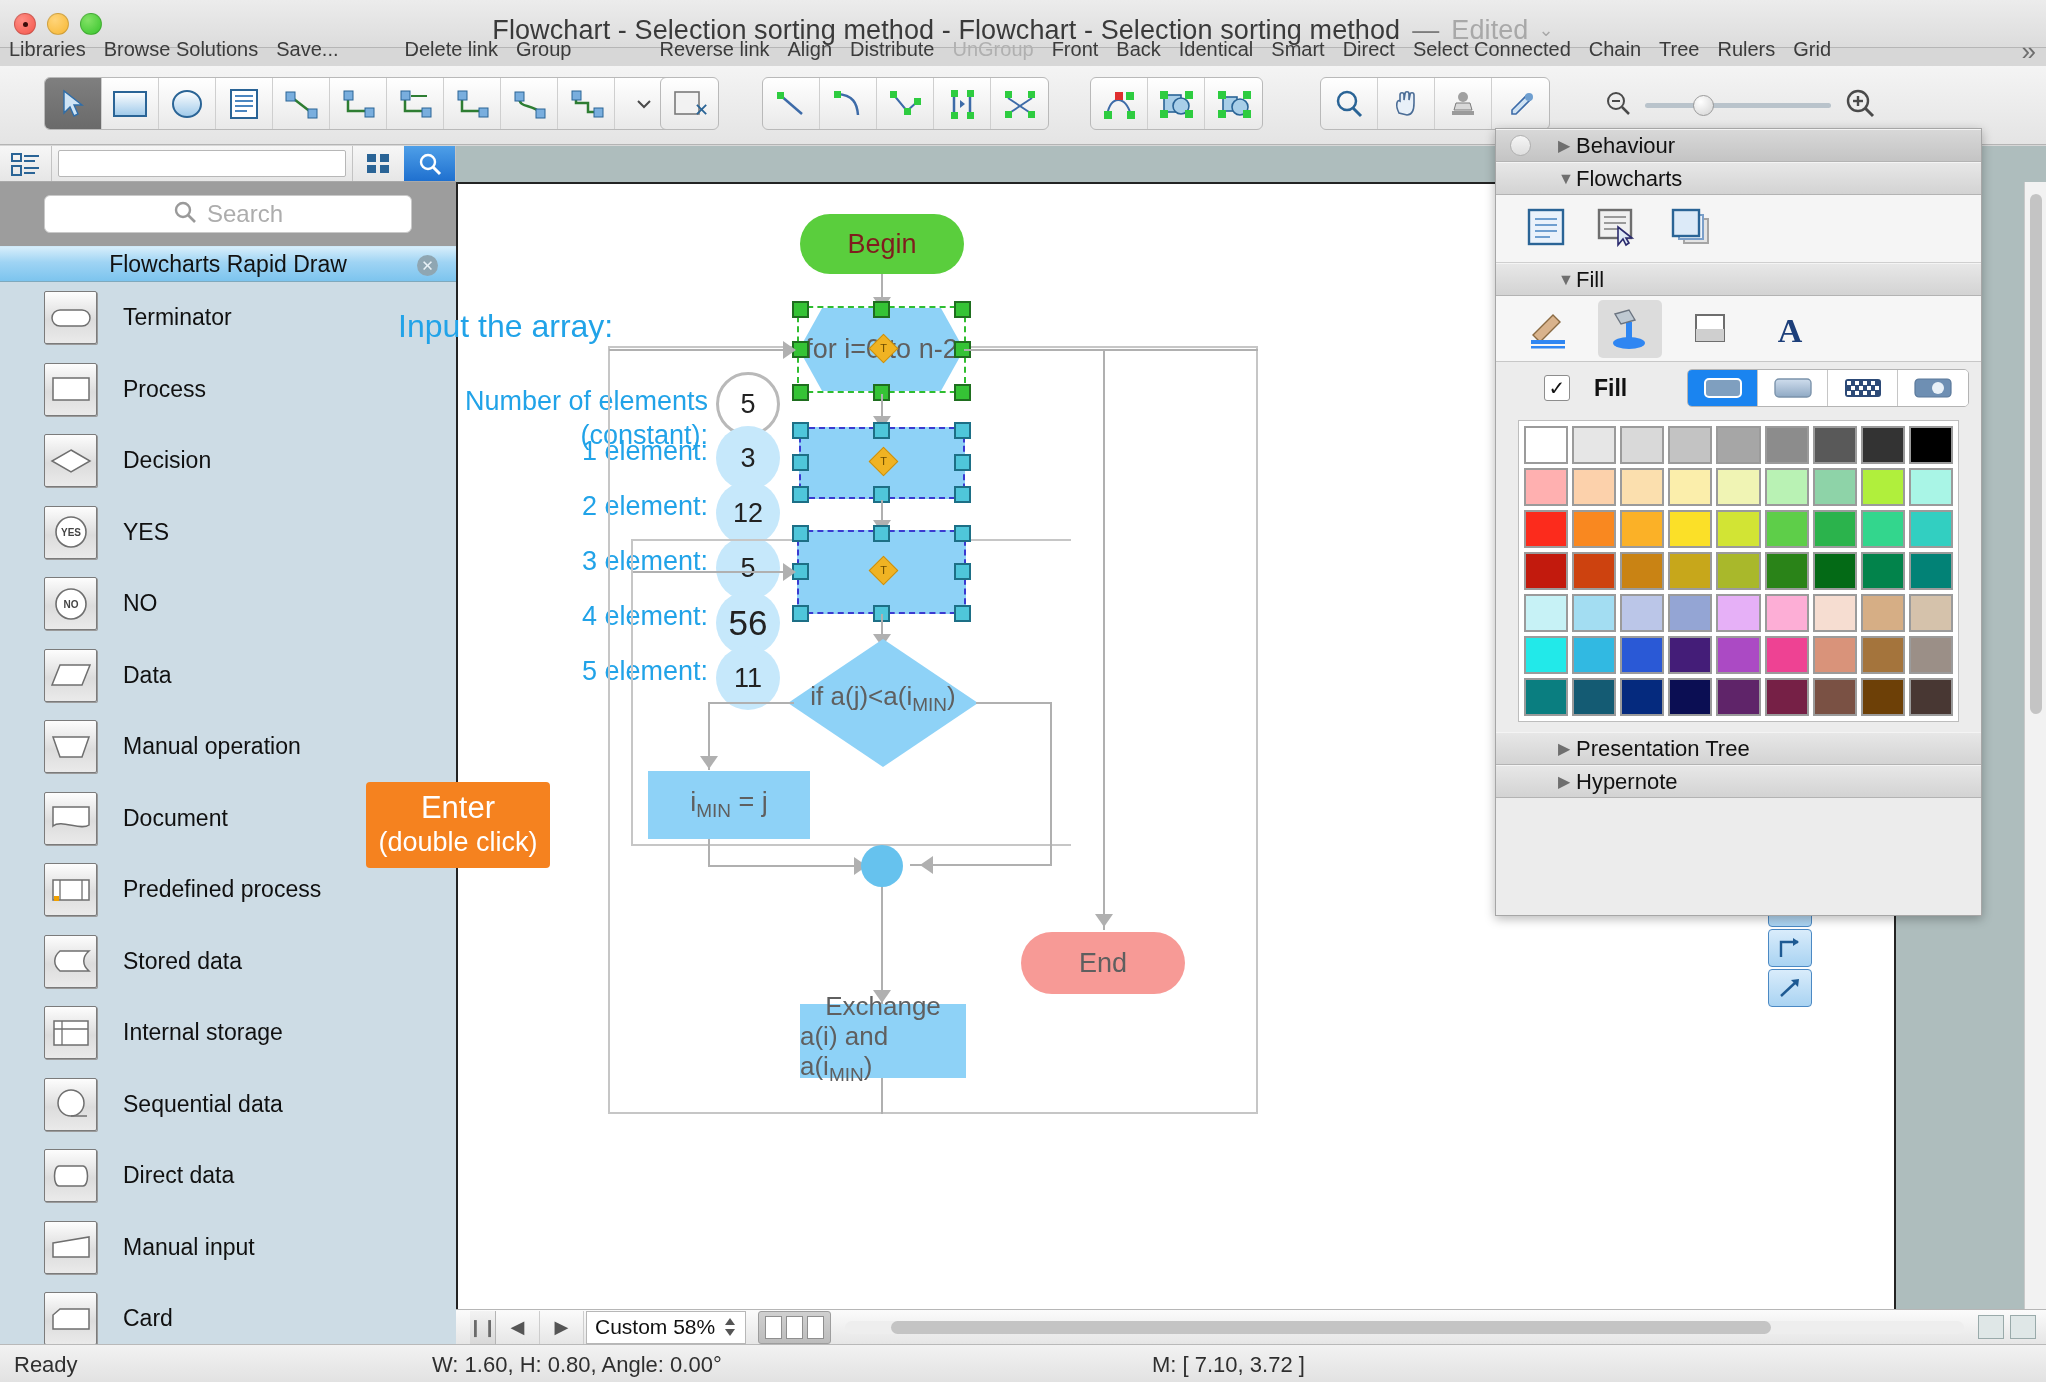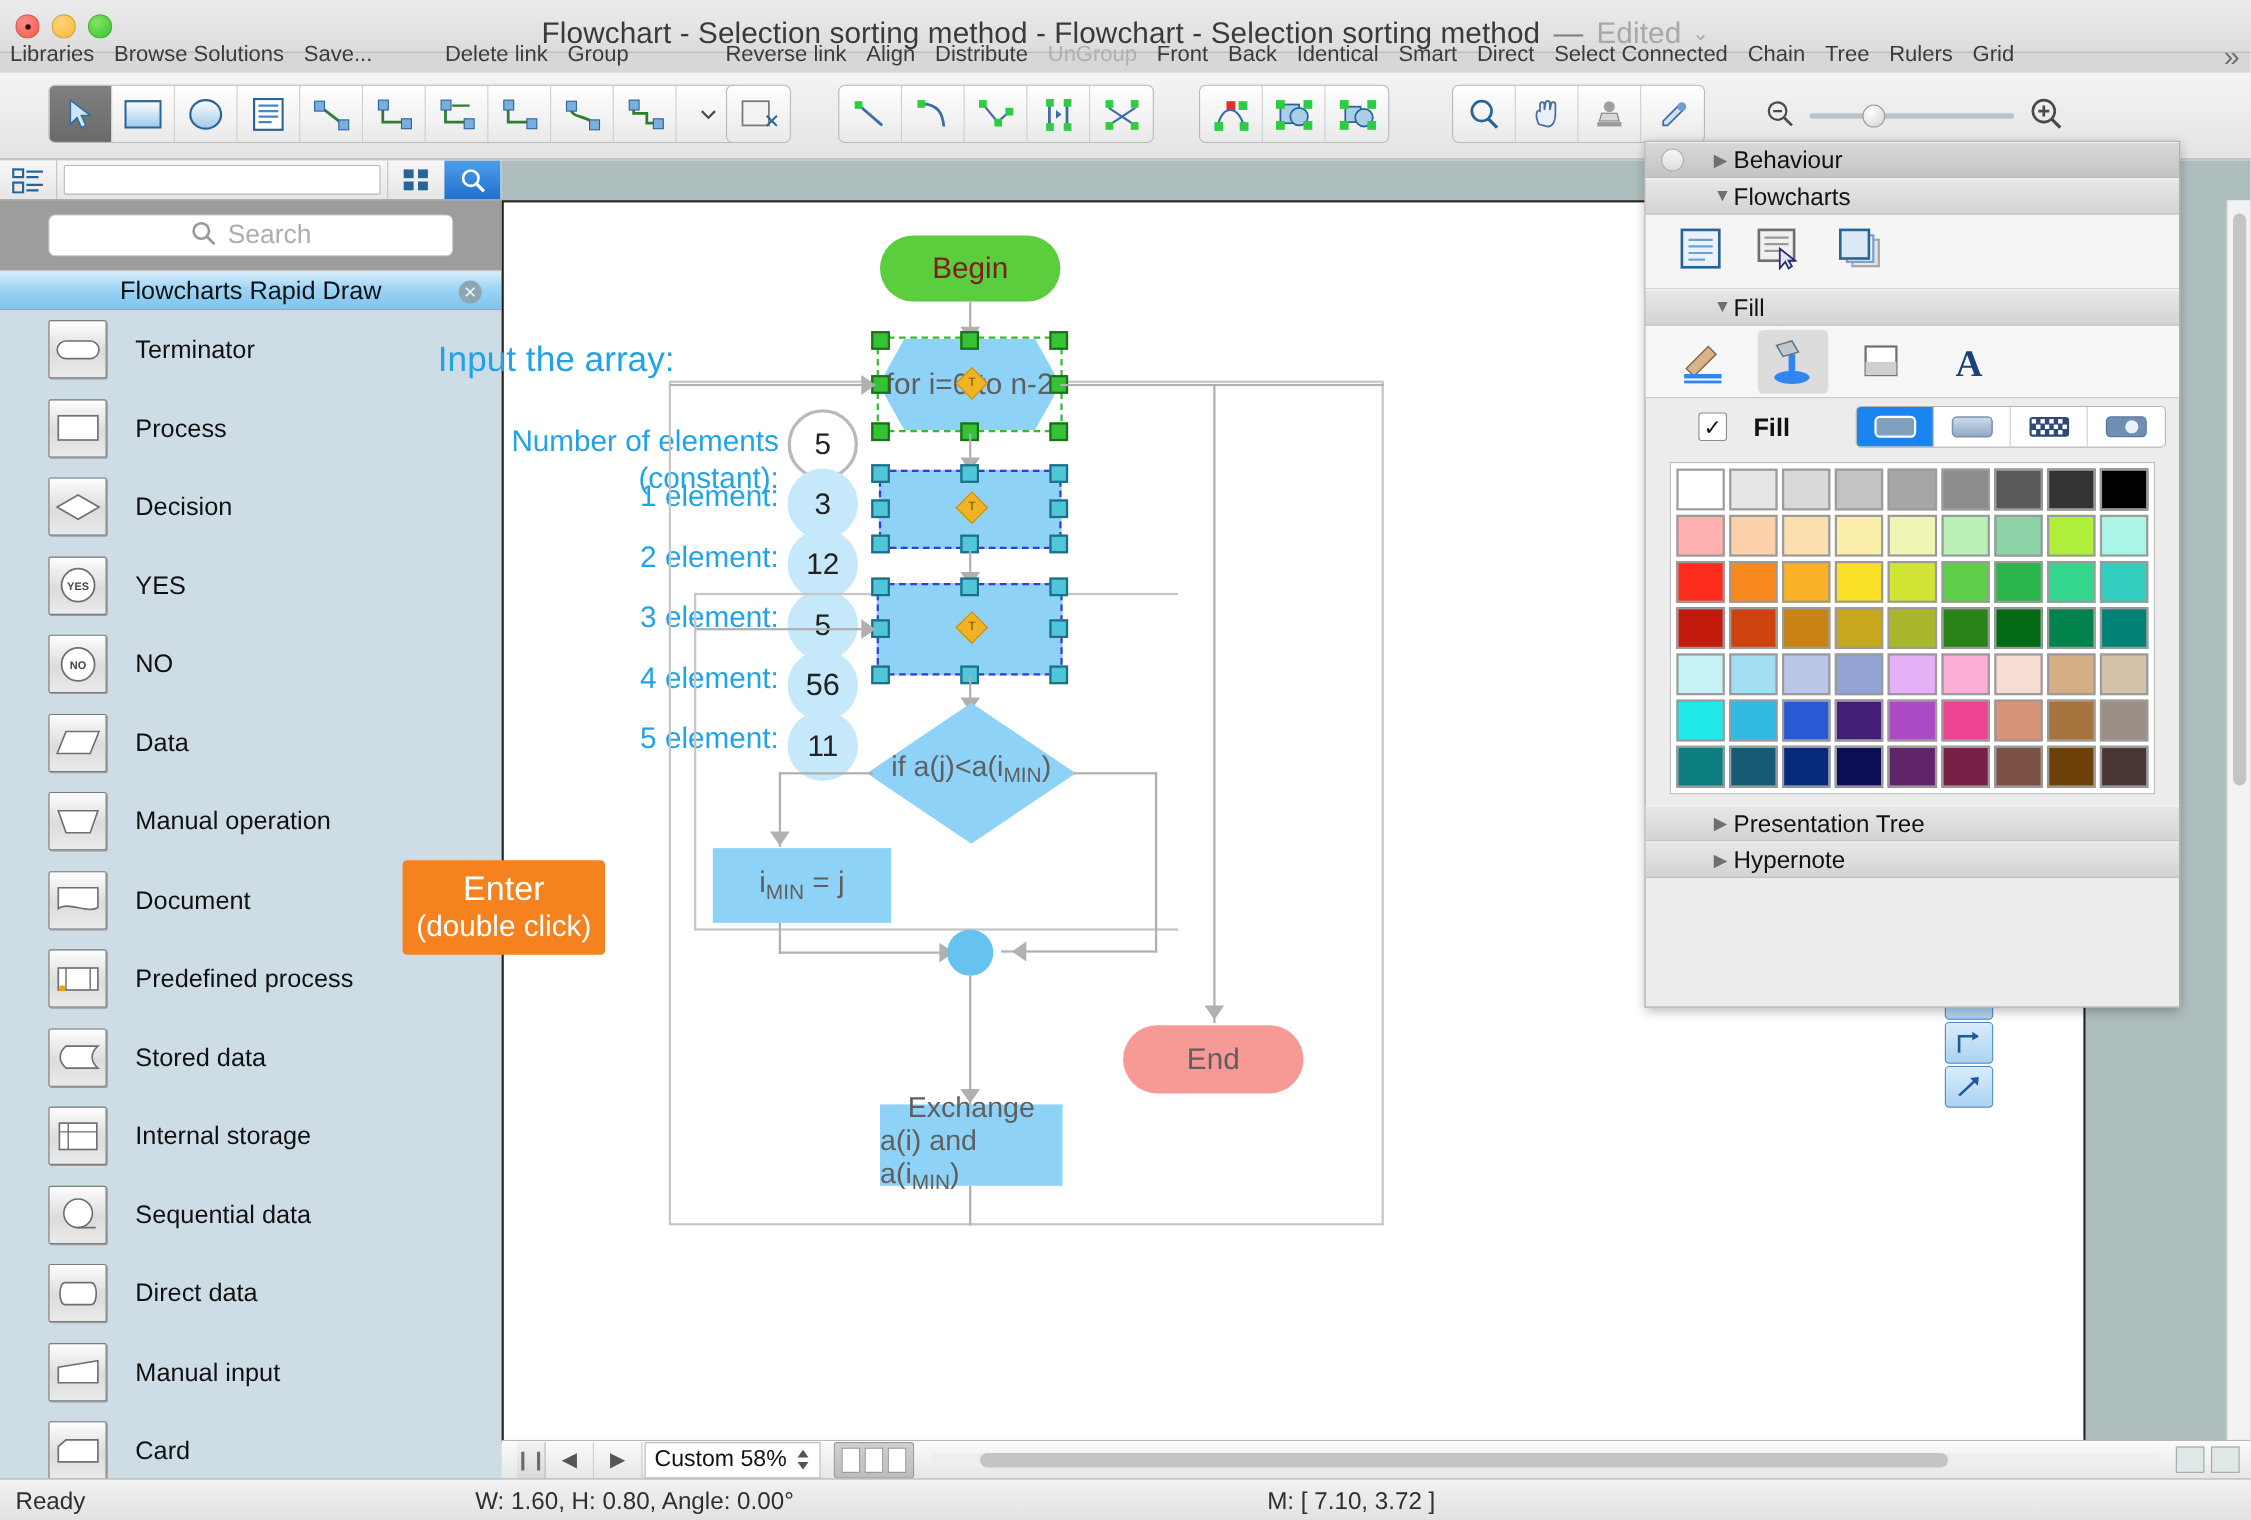--- a/index.html
+++ b/index.html
@@ -719,21 +719,21 @@
       <div class="fc" style="left:-60px; top:307px; width:310px; text-align:right; font-size:27px; color:#21a3e8;">2 element:</div>
       <div class="fc" style="left:258px; top:297px; width:64px;height:64px;border-radius:50%;background:#c6e8fb;
            display:flex;align-items:center;justify-content:center;font-size:27px;color:#222;">12</div>
 
       <div class="fc" style="left:-60px; top:362px; width:310px; text-align:right; font-size:27px; color:#21a3e8;">3 element:</div>
       <div class="fc" style="left:258px; top:352px; width:64px;height:64px;border-radius:50%;background:#c6e8fb;
            display:flex;align-items:center;justify-content:center;font-size:27px;color:#222;">5</div>
 
       <div class="fc" style="left:-60px; top:417px; width:310px; text-align:right; font-size:27px; color:#21a3e8;">4 element:</div>
       <div class="fc" style="left:258px; top:407px; width:64px;height:64px;border-radius:50%;background:#c6e8fb;
-           display:flex;align-items:center;justify-content:center;font-size:28px;color:#222;">56</div>
+           display:flex;align-items:center;justify-content:center;font-size:35px;color:#222;">56</div>
 
       <div class="fc" style="left:-60px; top:472px; width:310px; text-align:right; font-size:27px; color:#21a3e8;">5 element:</div>
       <div class="fc" style="left:258px; top:462px; width:64px;height:64px;border-radius:50%;background:#c6e8fb;
            display:flex;align-items:center;justify-content:center;font-size:27px;color:#222;">11</div>
 
       <div class="fc" style="left:-92px; top:598px; width:184px;height:86px;background:#f5821f;border-radius:4px;
            display:flex;flex-direction:column;align-items:center;justify-content:center;color:#fff;line-height:34px;">
         <div style="font-size:31px;">Enter</div>
         <div style="font-size:27px;">(double click)</div>
       </div>

